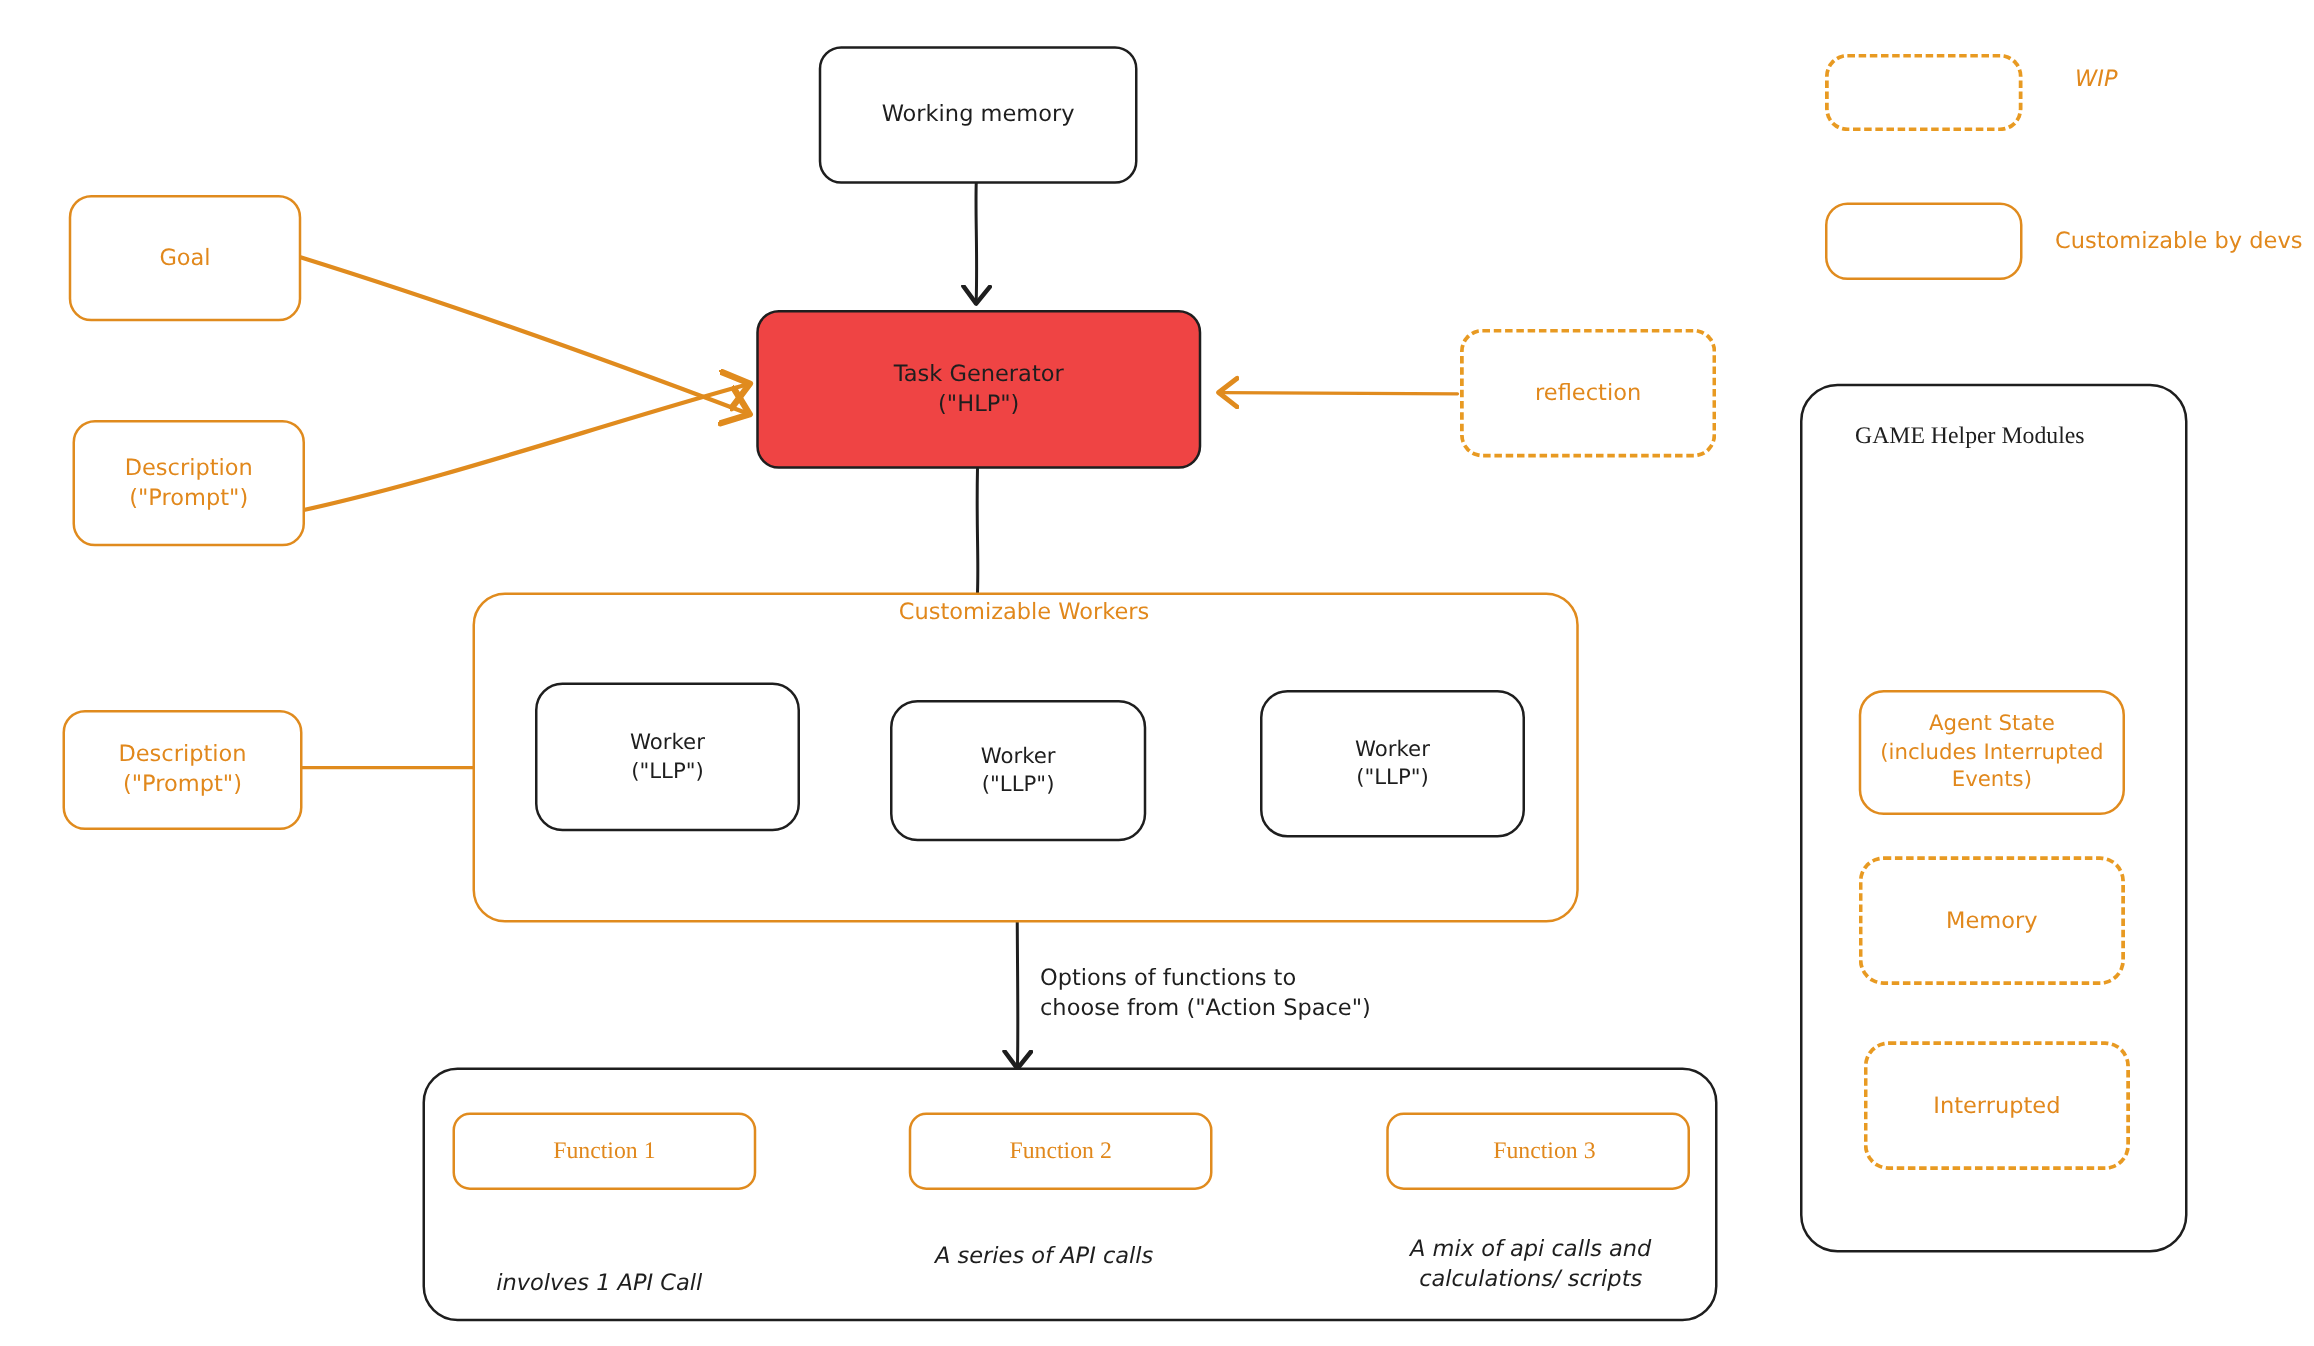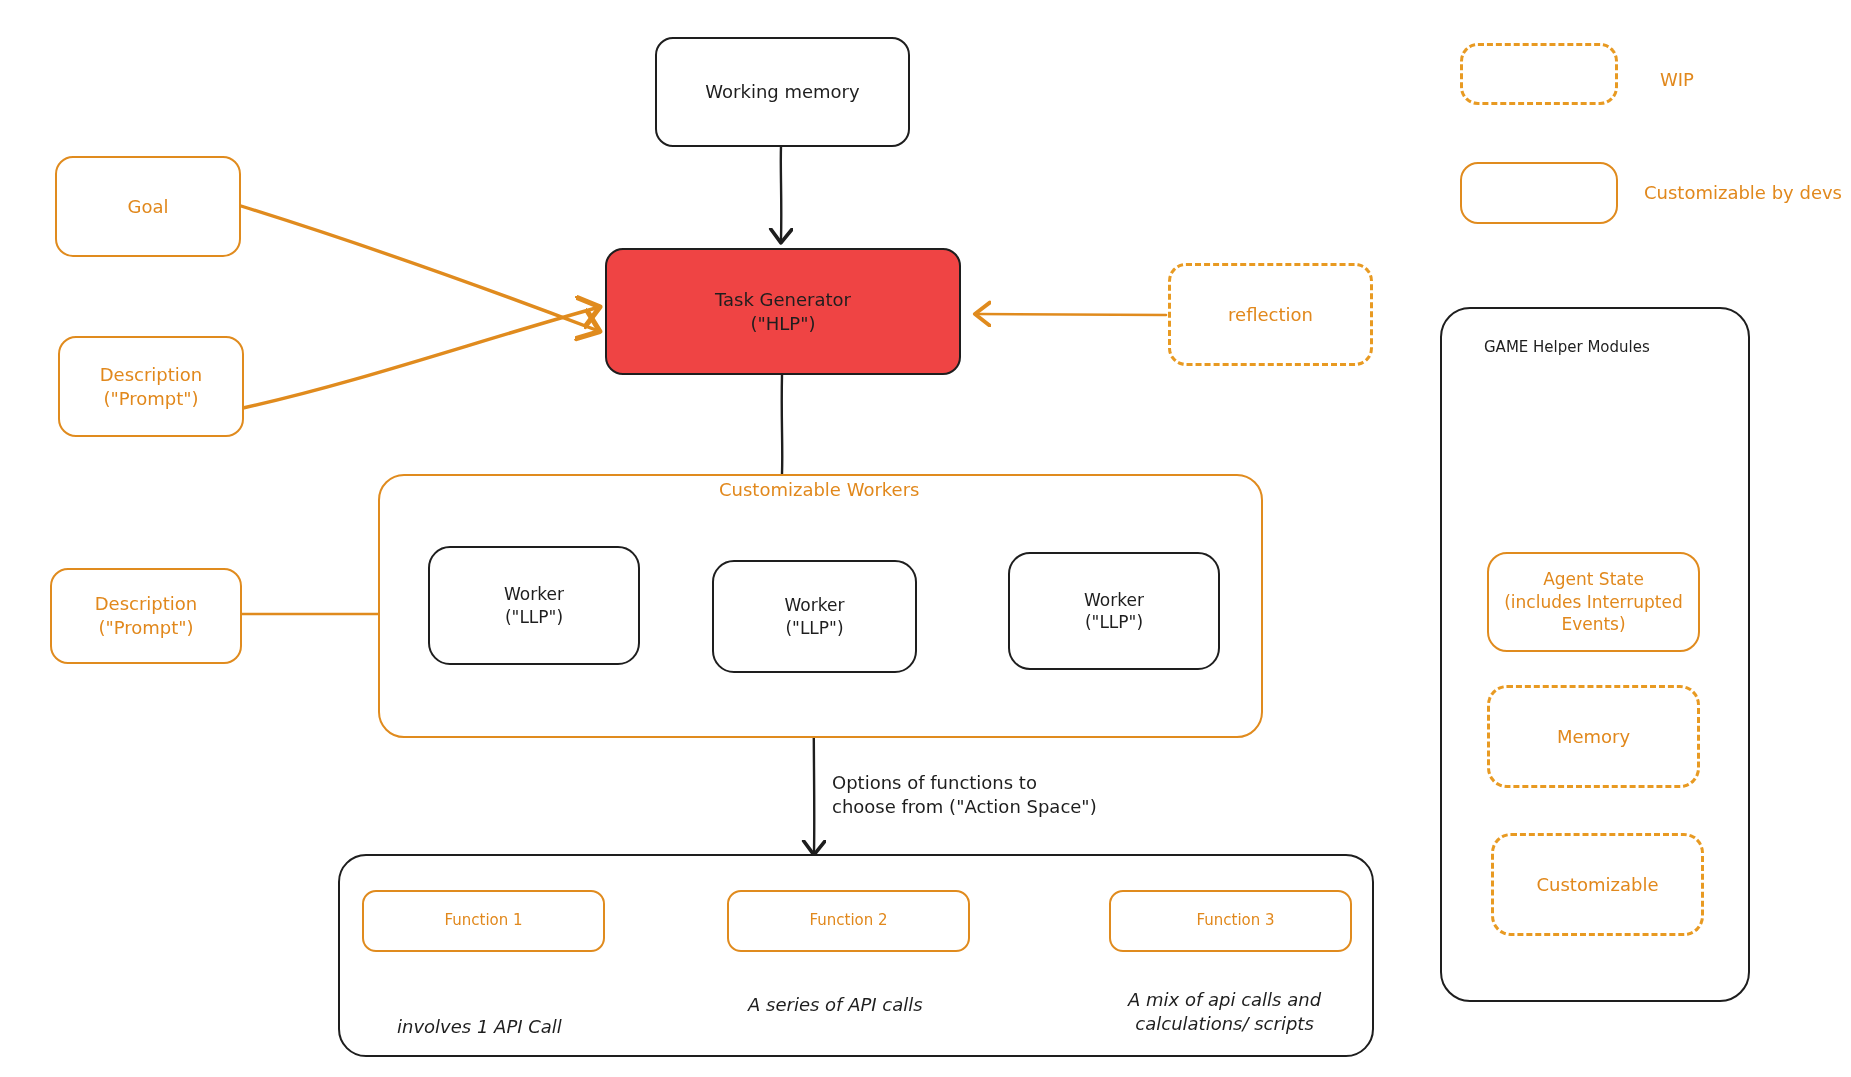--- a/index.html
+++ b/index.html
@@ -37,21 +37,21 @@
   .sk-black{ border:2.4px solid #1e1e1e; }
   .sk-orange{ border:2.6px solid #e08b1e; }
   .sk-orange-dash{ border:3px dashed #e89a22; }
   .fill-green{ background:#ef4444; }
 
   
   .t-black{ color:#1e1e1e; }
   .t-orange{ color:#e1881c; }
   .f-17{ font-size:17px; }
   .f-18{ font-size:18px; }
-  .f-19{ font-size:15px; }
+  .f-19{ font-size:19px;font-family:Liberation Serif, serif; }
   .italic{ font-style:italic; }
 
   .freetext{
     position:absolute;
     white-space:pre-line;
     line-height:1.35;
   }
 
   .container-label{
     position:absolute;
@@ -82,21 +82,21 @@
     <path d="M1166,315 L978,314" fill="none" stroke="#e08b1e" stroke-width="2.6" stroke-linecap="round" marker-end="url(#ah-orange)"></path>
 
     <path d="M782,375 C781,420 783,445 782,474" fill="none" stroke="#1e1e1e" stroke-width="2.4" stroke-linecap="round"></path>
 
     <path d="M241,614 L418,614" fill="none" stroke="#e08b1e" stroke-width="2.6" stroke-linecap="round" marker-end="url(#ah-orange)"></path>
 
     <path d="M814,672 C813,740 815,800 814,852" fill="none" stroke="#1e1e1e" stroke-width="2.4" stroke-linecap="round" marker-end="url(#ah-black)"></path>
   </svg>
 
   <div class="node sk-orange-dash" style="left:1460px; top:43px; width:158px; height:62px;"></div>
-  <div class="freetext t-orange f-18" style="left:1660px; top:68px;">WIP</div>
+  <div class="freetext t-orange f-18" style="left:1660px; top:52px;font-style:italic;">WIP</div>
 
   <div class="node sk-orange" style="left:1460px; top:162px; width:158px; height:62px;"></div>
   <div class="freetext t-orange f-18" style="left:1644px; top:181px;">Customizable by devs</div>
 
   <div class="node sk-black t-black f-18" style="left:655px; top:37px; width:255px; height:110px;">
     <span class="lbl">Working memory</span>
   </div>
 
   <div class="node sk-black fill-green t-black f-18" style="left:605px; top:248px; width:356px; height:127px;">
     <span class="lbl">Task Generator
@@ -168,16 +168,16 @@
     <span class="lbl">Agent State
 (includes Interrupted
 Events)</span>
   </div>
 
   <div class="node sk-orange-dash t-orange f-18" style="left:1487px; top:685px; width:213px; height:103px; border-radius:20px;">
     <span class="lbl">Memory</span>
   </div>
 
   <div class="node sk-orange-dash t-orange f-18" style="left:1491px; top:833px; width:213px; height:103px; border-radius:20px;">
-    <span class="lbl">Customizable</span>
+    <span class="lbl">Interrupted</span>
   </div>
 
 </div>
 
 </body></html>

